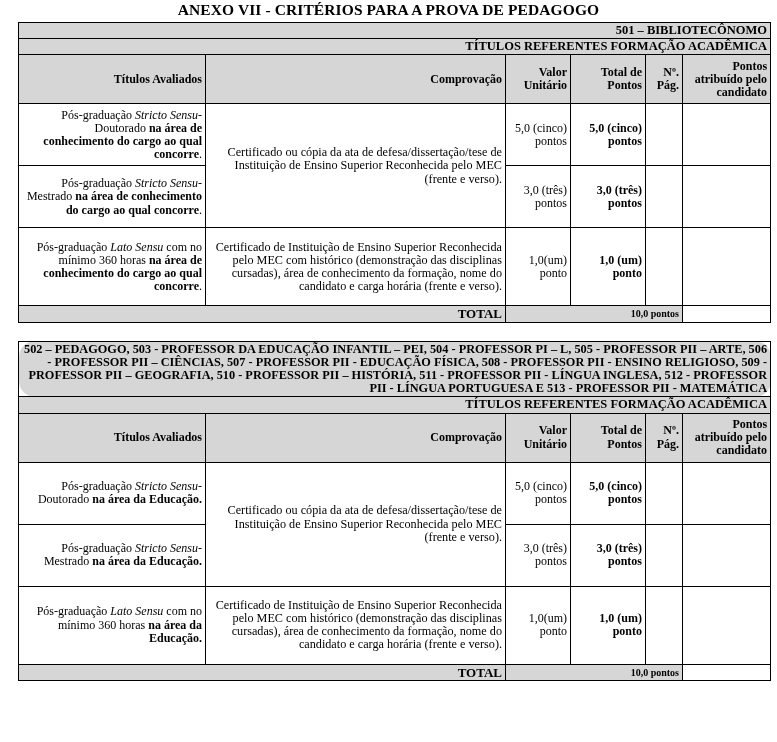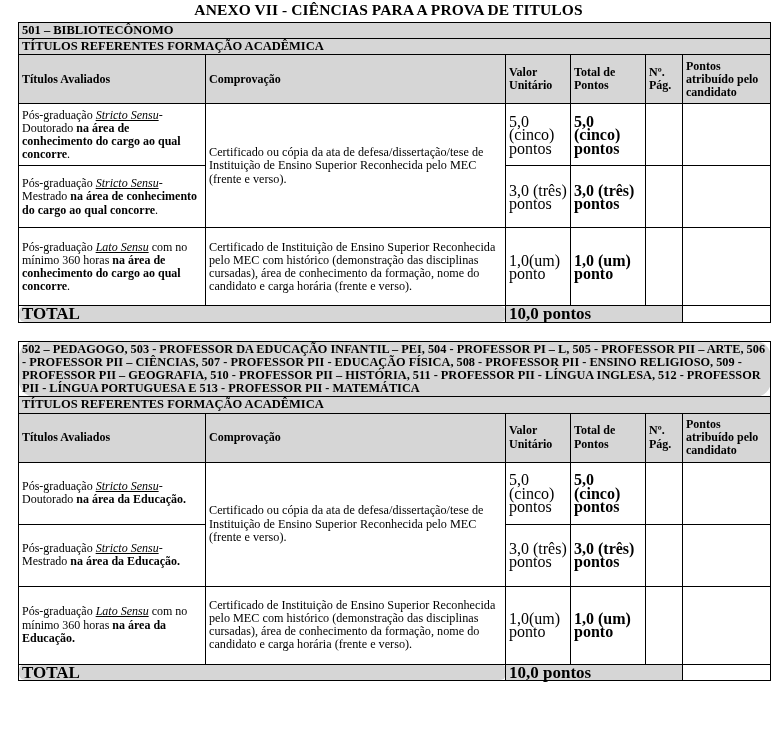--- a/index.html
+++ b/index.html
@@ -33,21 +33,21 @@
   table.crit {
     border-collapse: collapse;
     width: 741px;
     table-layout: fixed;
     font-size: 11.5px;
   }
   table.crit td {
     border: 1px solid #000000;
     padding: 1px 3px;
     vertical-align: middle;
-    text-align: left;
+    text-align: right;
     line-height: 13.2px;
   }
   .shade {
     background: #d6d6d6;
   }
   .band {
     font-weight: bold;
     font-size: 12.5px;
     padding: 3px 2px;
     text-align: center;
@@ -72,55 +72,54 @@
     line-height: 14.4px;
     padding: 4px 6px;
   }
   .proof-cell {
     font-size: 12.2px;
     line-height: 14.6px;
     padding: 3px 4px;
     margin-top: 39px;
   }
   .val-cell, .tot-cell {
-    font-size: 16px;
+    font-size: 12px;
     line-height: 14.4px;
   }
   .tot-cell {
     font-weight: bold;
   }
   .total-label {
     font-weight: bold;
-    font-size: 17px;
+    font-size: 13px;
     text-align: center;
     padding: 3px 2px;
-    border-radius: 6px;
   }
   .total-value {
     font-weight: bold;
-    font-size: 17px;
+    font-size: 10px;
     text-align: center;
     padding: 3px 2px;
   }
   .blank-cell { background: #ffffff; }
-  .italic { font-style: italic; text-decoration: underline; }
+  .italic { font-style: italic; }
   .bold { font-weight: bold; }
   .table-gap {
     height: 18px;
   }
   .row-r1 { height: 62px; }
   .row-r2 { height: 62px; }
   .row-r3 { height: 78px; }
 </style>
 </head>
 <body>
 
 <div class="page">
 
-  <div class="doc-title">ANEXO VII - CIÊNCIAS PARA A PROVA DE TITULOS</div>
+  <div class="doc-title">ANEXO VII - CRITÉRIOS PARA A PROVA DE PEDAGOGO</div>
 
   <table class="crit">
     <colgroup>
       <col style="width:187px">
       <col style="width:300px">
       <col style="width:65px">
       <col style="width:75px">
       <col style="width:37px">
       <col style="width:88px">
     </colgroup>

